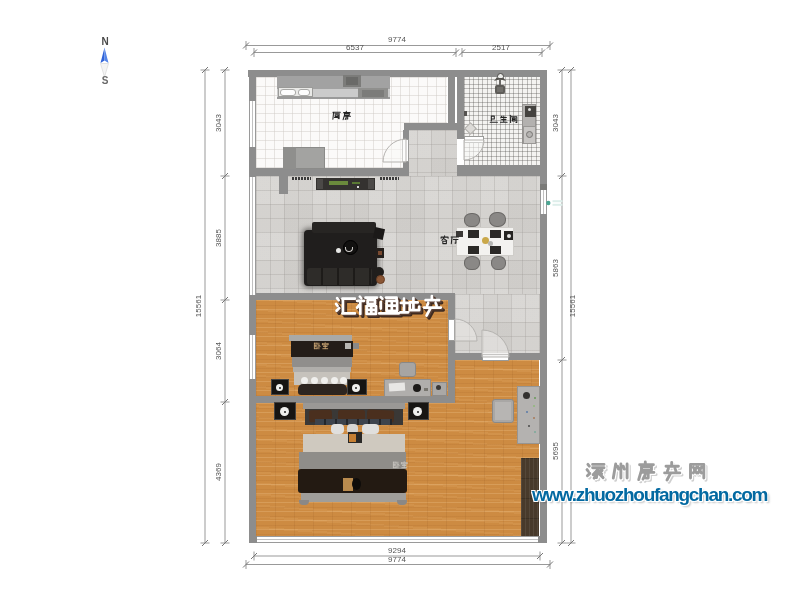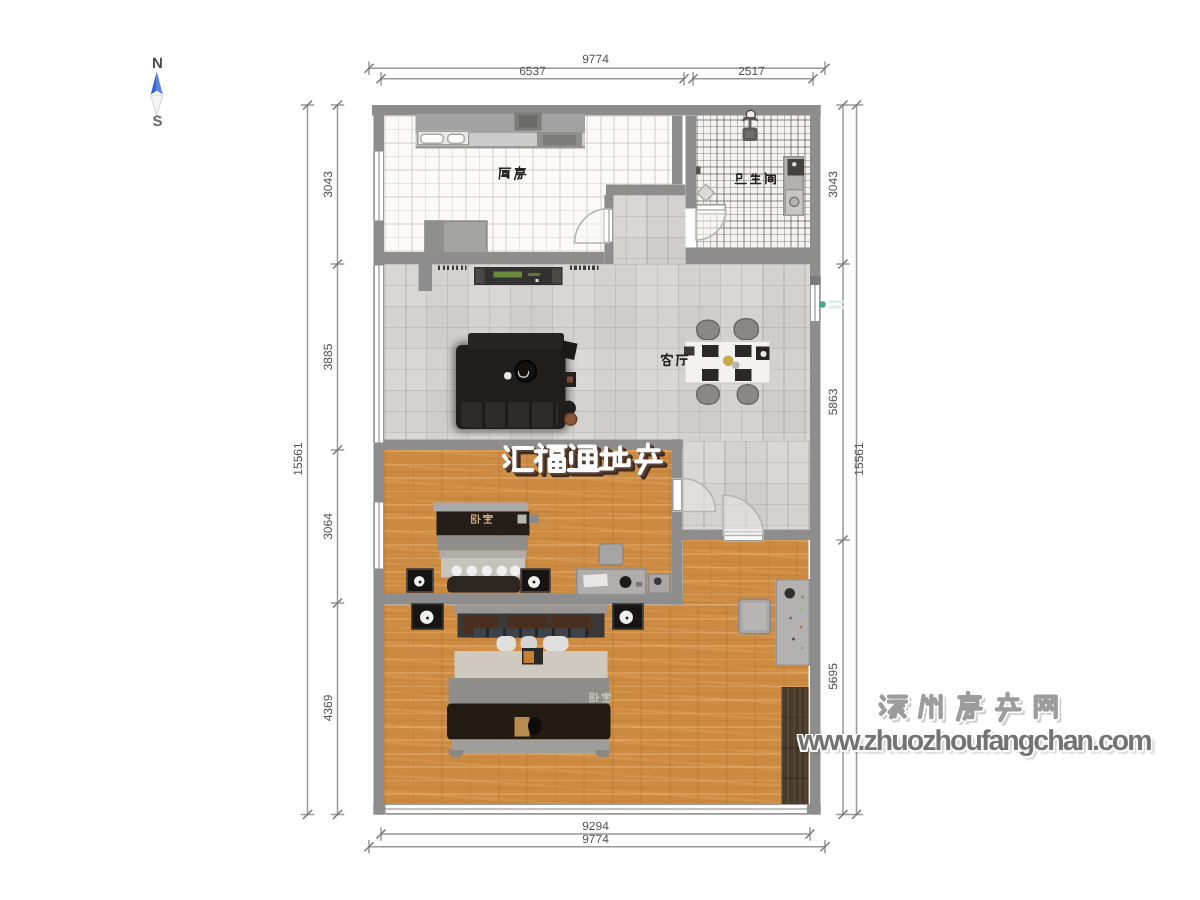--- a/index.html
+++ b/index.html
@@ -434,15 +434,15 @@
 
   <g fill="none" stroke="#c9a574" stroke-width="0.9" stroke-linecap="round">
         <path d="M314.4,343.2 L314.4,348.7 M314.4,343.2 L317.1,343.2 M314.4,345.9 L317.1,345.9 M314.4,348.7 L317.1,348.7 M317.1,343.2 L317.1,344.6 M317.1,347.0 L317.1,348.7 M315.8,344.6 L315.8,347.0 M318.9,343.1 L318.9,348.9 M318.9,345.5 L320.2,346.2 M325.2,342.7 L325.2,343.2 M322.4,343.8 L328.1,343.8 M322.4,343.8 L322.4,344.8 M328.1,343.8 L328.1,344.8 M323.0,344.9 L327.5,344.9 M324.5,345.1 L326.0,346.1 M323.4,346.4 L327.1,346.4 M325.2,346.4 L325.2,348.7 M322.8,348.7 L327.7,348.7"></path>
       </g>
 
   <g fill="none" stroke="#c6c4c0" stroke-width="0.9" stroke-linecap="round">
         <path d="M393.4,462.2 L393.4,467.7 M393.4,462.2 L396.1,462.2 M393.4,464.9 L396.1,464.9 M393.4,467.7 L396.1,467.7 M396.1,462.2 L396.1,463.6 M396.1,466.0 L396.1,467.7 M394.8,463.6 L394.8,466.0 M397.9,462.1 L397.9,467.9 M397.9,464.5 L399.2,465.2 M404.2,461.7 L404.2,462.2 M401.4,462.8 L407.1,462.8 M401.4,462.8 L401.4,463.8 M407.1,462.8 L407.1,463.8 M402.0,463.9 L406.5,463.9 M403.5,464.1 L405.0,465.1 M402.4,465.4 L406.1,465.4 M404.2,465.4 L404.2,467.7 M401.8,467.7 L406.7,467.7"></path>
       </g>
 </svg>
 
-<div class="abs" style="left:532px;top:484px;font-size:19px;font-weight:bold;color:#737373;letter-spacing:-1.3px;white-space:nowrap;text-shadow:-1px -1px 0 #fff,1px -1px 0 #fff,-1px 1px 0 #fff,1px 1px 0 #fff,2px 2px 2px rgba(0,0,0,.25);">www.zhuozhoufangchan.com</div>
+<div class="abs" style="left:532px;top:484px;font-size:19px;font-weight:bold;color:#0369a1;letter-spacing:-1.3px;white-space:nowrap;text-shadow:-1px -1px 0 #fff,1px -1px 0 #fff,-1px 1px 0 #fff,1px 1px 0 #fff,2px 2px 2px rgba(0,0,0,.25);">www.zhuozhoufangchan.com</div>
 
 </div>
 
 </body></html>

